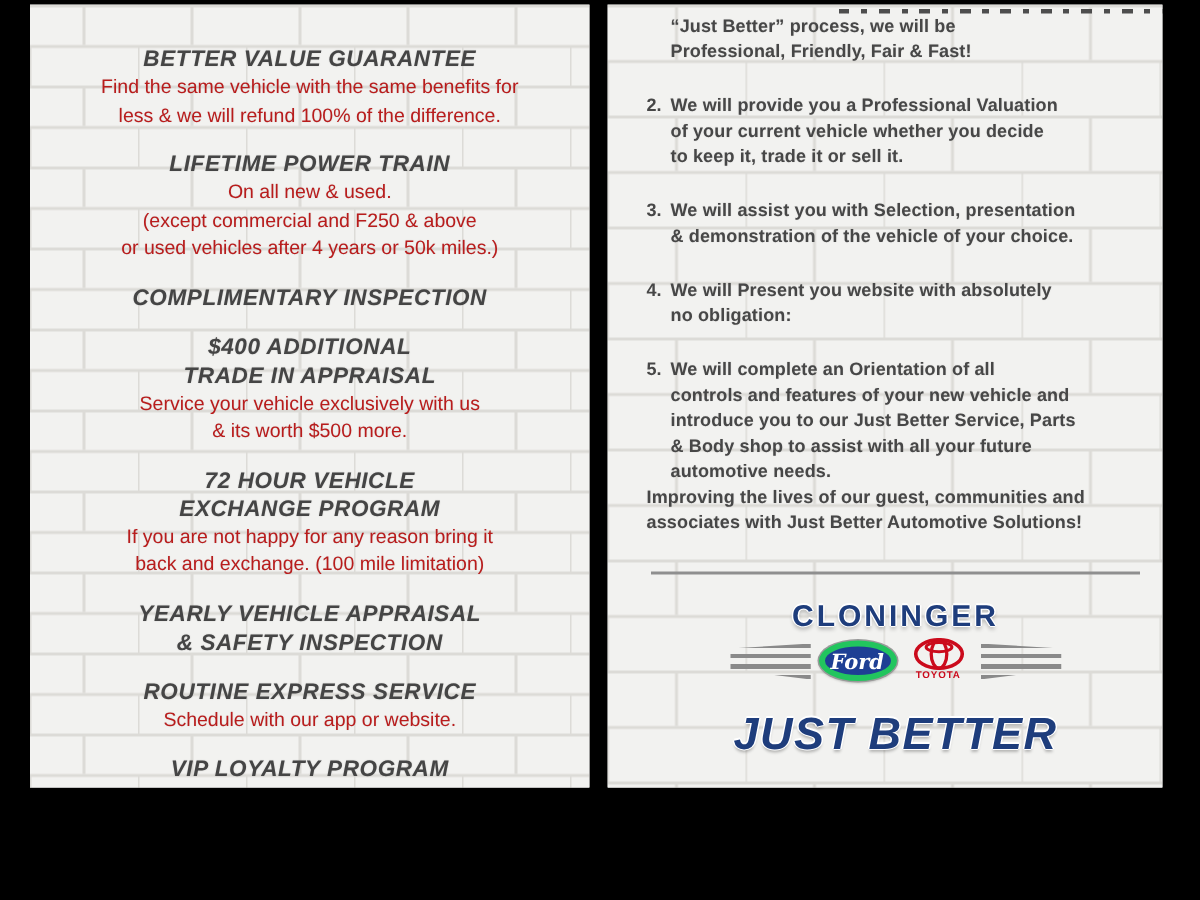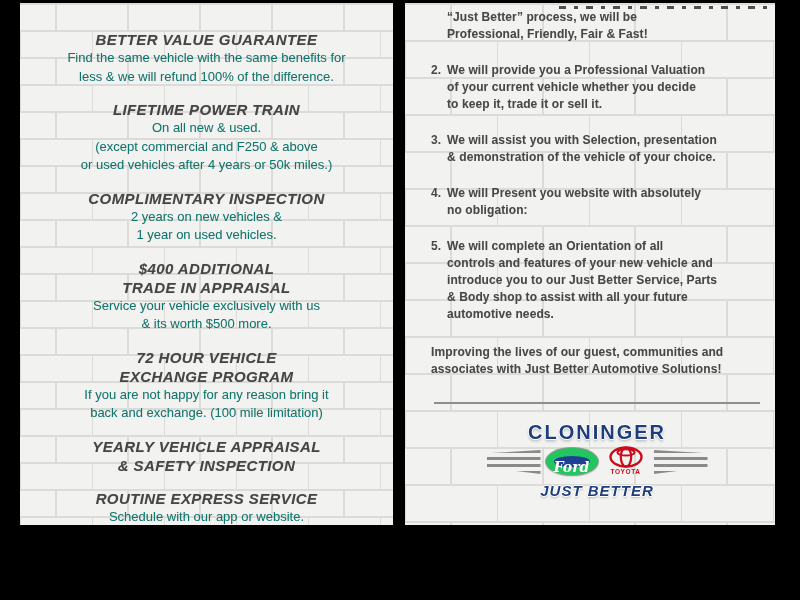--- a/index.html
+++ b/index.html
@@ -16,54 +16,54 @@
   .panel-right{left:405px;width:370px;}
   .brick-svg{position:absolute;inset:0;z-index:0;}
   .content{position:relative;z-index:1;}
 
   
   .pl-content{padding:27px 8px 0;text-align:center;color:var(--text-dark);}
   .lsection + .lsection{margin-top:14px;}
   .ltitle{font-size:15px;font-weight:bold;font-style:italic;line-height:19px;
           letter-spacing:.4px;white-space:pre-line;color:#454545;
           text-shadow:0 0 1px rgba(0,0,0,.18);}
-  .lbody{font-size:13px;line-height:18.5px;white-space:pre-line;color:#0f766e;
+  .lbody{font-size:13px;line-height:18.5px;white-space:pre-line;color:#b91c1c;
          text-shadow:0 0 1px rgba(0,0,0,.12);}
 
   
   .pr-content{padding:3px 12px 0 26px;color:var(--text-dark);font-weight:bold;}
   .clipped-strip{height:3px;width:220px;margin-left:128px;
       background:repeating-linear-gradient(90deg,#4e4e4e 0 7px,transparent 7px 15px,#4e4e4e 15px 19px,transparent 19px 27px);}
   .item1-text{margin-left:16px;}
   .rtext{font-size:12px;line-height:17px;white-space:pre-line;letter-spacing:.1px;
          text-shadow:0 0 1px rgba(0,0,0,.12);}
   .ritem{display:flex;margin-top:19px;}
   .ritem .num{width:16px;flex:none;font-size:12px;line-height:17px;}
   .rbullets{font-size:11.5px;line-height:17px;white-space:pre-line;letter-spacing:.1px;
             text-shadow:0 0 1px rgba(0,0,0,.12);}
-  .closing{margin-top:21px;}
+  .closing{}
   .rdivider{margin:24px auto 0;width:326px;height:2px;background:var(--divider-gray);border:0;}
 
   
   .logo-block{margin-top:17px;text-align:center;}
   .dealer-name{font-size:20px;font-weight:bold;letter-spacing:2px;color:var(--navy);
       text-shadow:-1px 0 #fff,1px 0 #fff,0 -1px #fff,0 1px #fff,0 2px 3px rgba(0,0,0,.3);}
   .wings-row{display:flex;justify-content:center;align-items:flex-start;gap:5px;margin-top:1px;height:34px;}
   .wing{width:54px;height:24px;margin-top:5px;
       background:repeating-linear-gradient(180deg,var(--wing-gray) 0 3px,rgba(0,0,0,0) 3px 7px);}
   .wing-left{clip-path:polygon(0 14%,100% 0,100% 100%,0 72%);}
   .wing-right{clip-path:polygon(0 0,100% 14%,100% 72%,0 100%);}
   .ford-oval{width:52px;height:27px;margin-top:3px;border-radius:50%;background:var(--ford-blue);
-      border:8px solid #22c55e;box-shadow:0 0 0 1px #9a9a9a,0 1px 2px rgba(0,0,0,.35);
+      border:4px solid #22c55e;box-shadow:0 0 0 1px #9a9a9a,0 1px 2px rgba(0,0,0,.35);
       color:#fff;font-family:"DejaVu Serif",serif;font-style:italic;font-weight:bold;
       font-size:14px;line-height:22px;text-align:center;}
   .toyota-block{width:46px;text-align:center;}
   .toyota-block svg{display:block;margin:1px auto 0;}
   .toyota-word{font-size:6.5px;font-weight:bold;letter-spacing:.6px;color:var(--toyota-red);line-height:7px;}
-  .tagline{margin-top:3px;font-size:15px;font-weight:bold;font-style:italic;letter-spacing:1px;
+  .tagline{margin-top:15px;font-size:30px;font-weight:bold;font-style:italic;letter-spacing:1px;
       color:var(--navy);text-shadow:-1px 0 #fff,1px 0 #fff,0 -1px #fff,0 1px #fff,0 2px 2px rgba(0,0,0,.25);}
 </style>
 </head>
 <body>
 
 <div class="panel panel-left">
   <svg class="brick-svg" width="373" height="594">
     <defs>
       <pattern id="brickL" width="72" height="54" patternUnits="userSpaceOnUse">
         <rect width="72" height="54" fill="#f2f2f0"></rect>
@@ -84,22 +84,20 @@
 less &amp; we will refund 100% of the difference.</div>
     </div>
     <div class="lsection">
       <div class="ltitle">LIFETIME POWER TRAIN</div>
       <div class="lbody">On all new &amp; used.
 (except commercial and F250 &amp; above
 or used vehicles after 4 years or 50k miles.)</div>
     </div>
     <div class="lsection">
       <div class="ltitle">COMPLIMENTARY INSPECTION</div>
-      <div class="lbody">2 years on new vehicles &amp;
-1 year on used vehicles.</div>
     </div>
     <div class="lsection">
       <div class="ltitle">$400 ADDITIONAL
 TRADE IN APPRAISAL</div>
       <div class="lbody">Service your vehicle exclusively with us
 &amp; its worth $500 more.</div>
     </div>
     <div class="lsection">
       <div class="ltitle">72 HOUR VEHICLE
 EXCHANGE PROGRAM</div>

